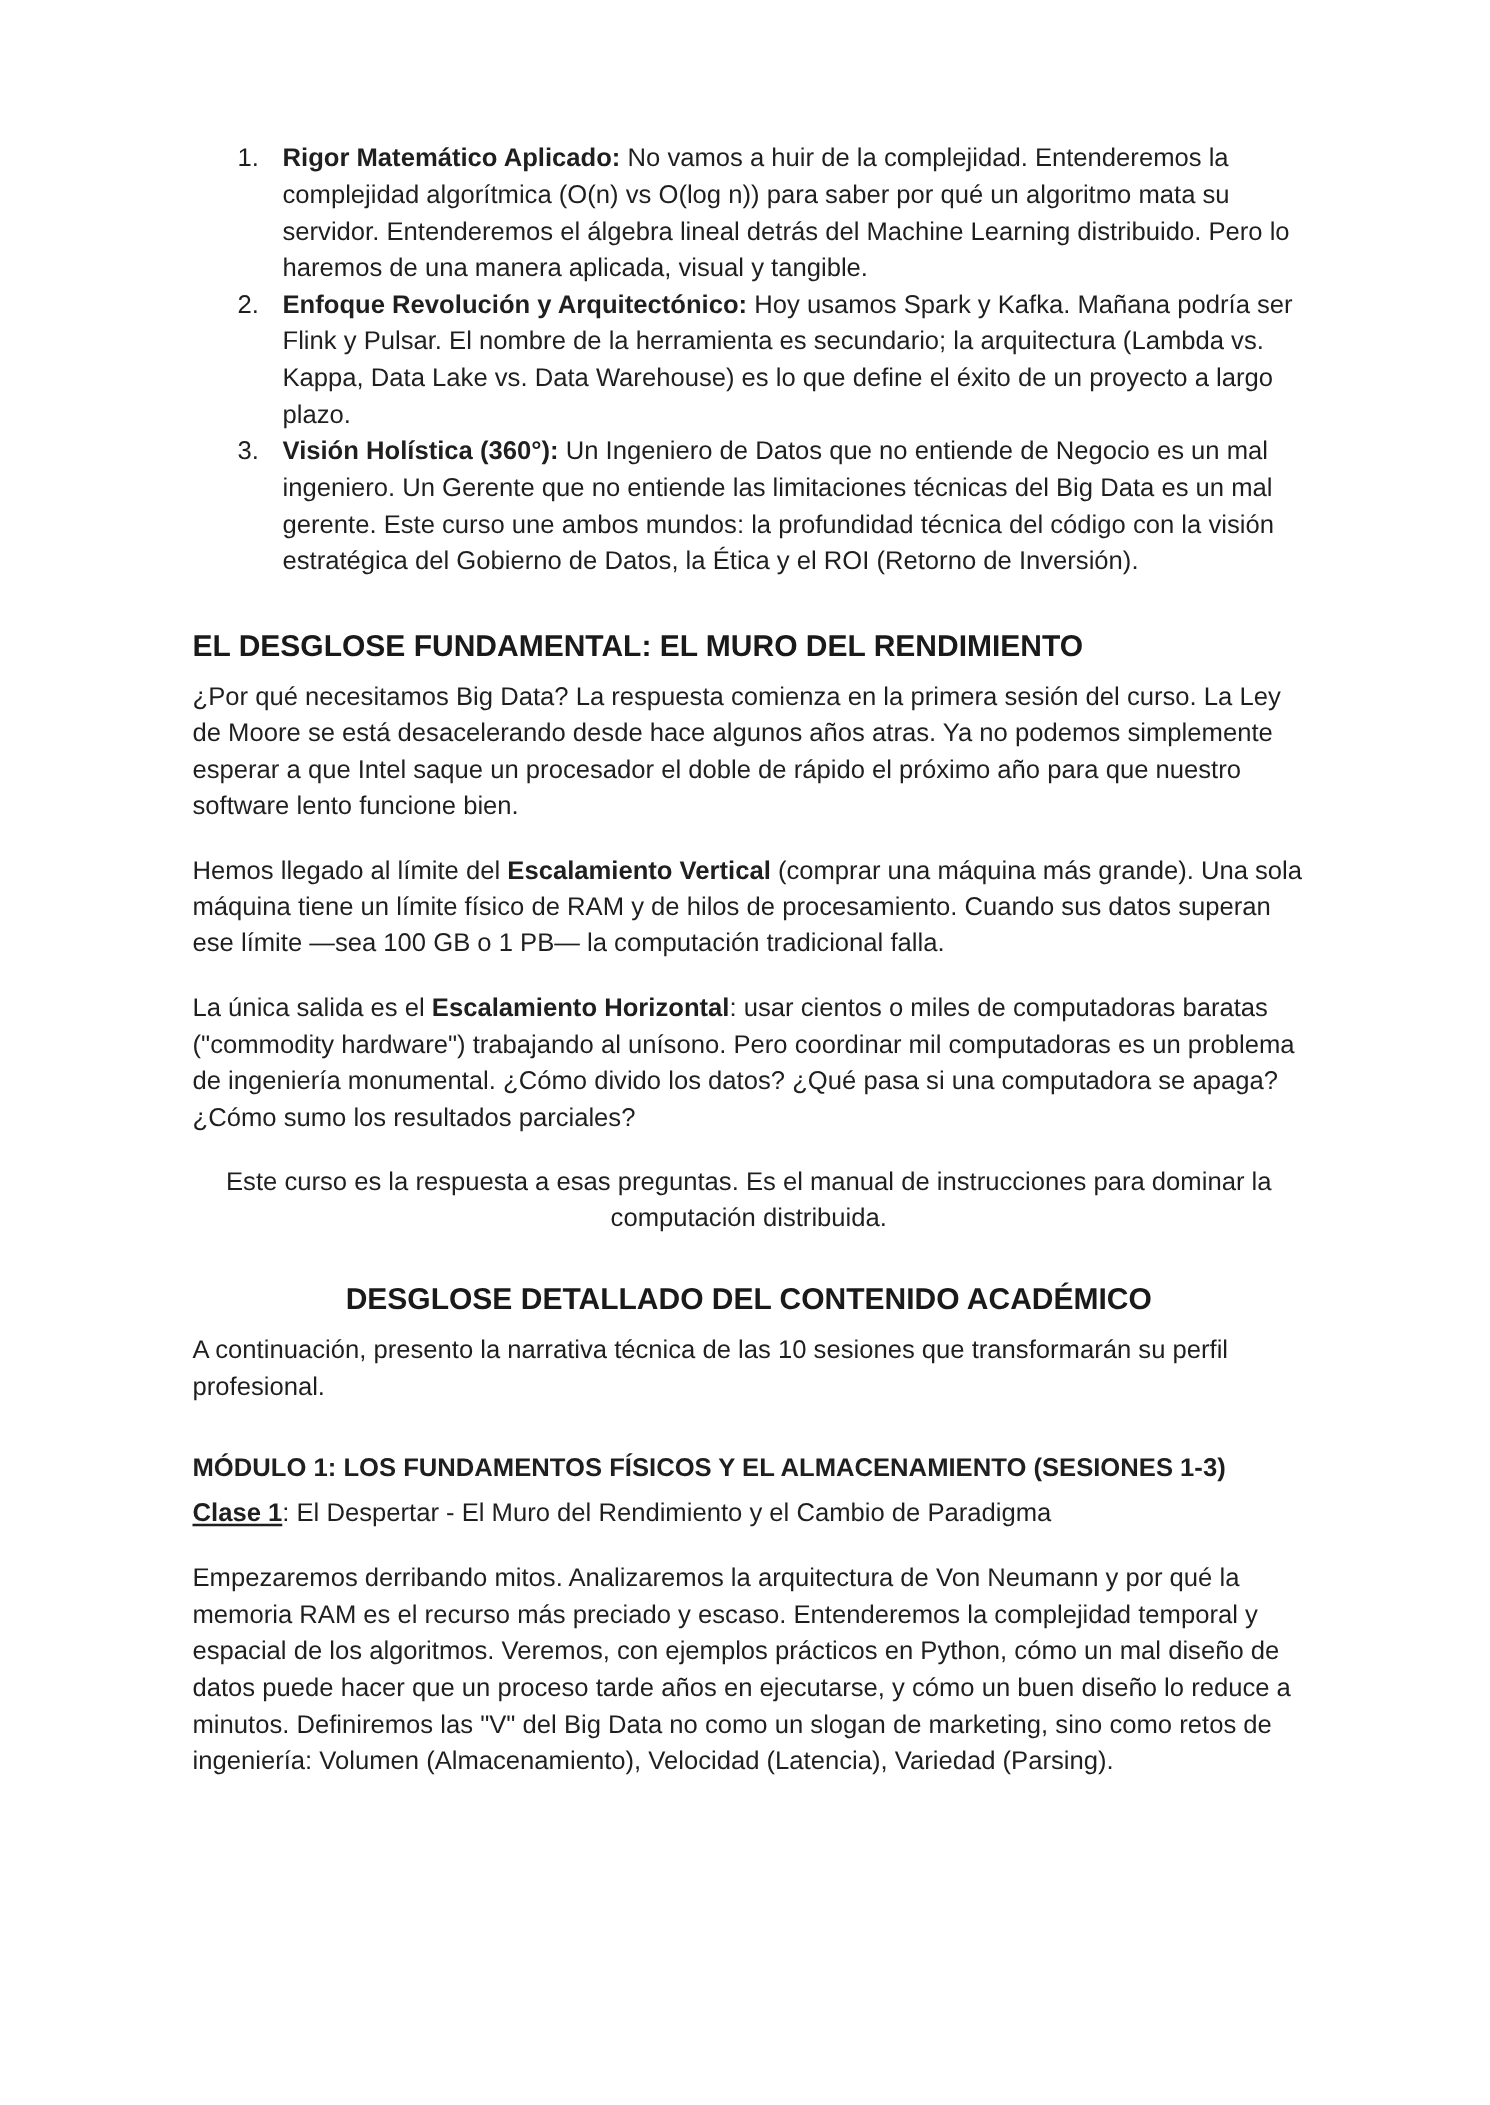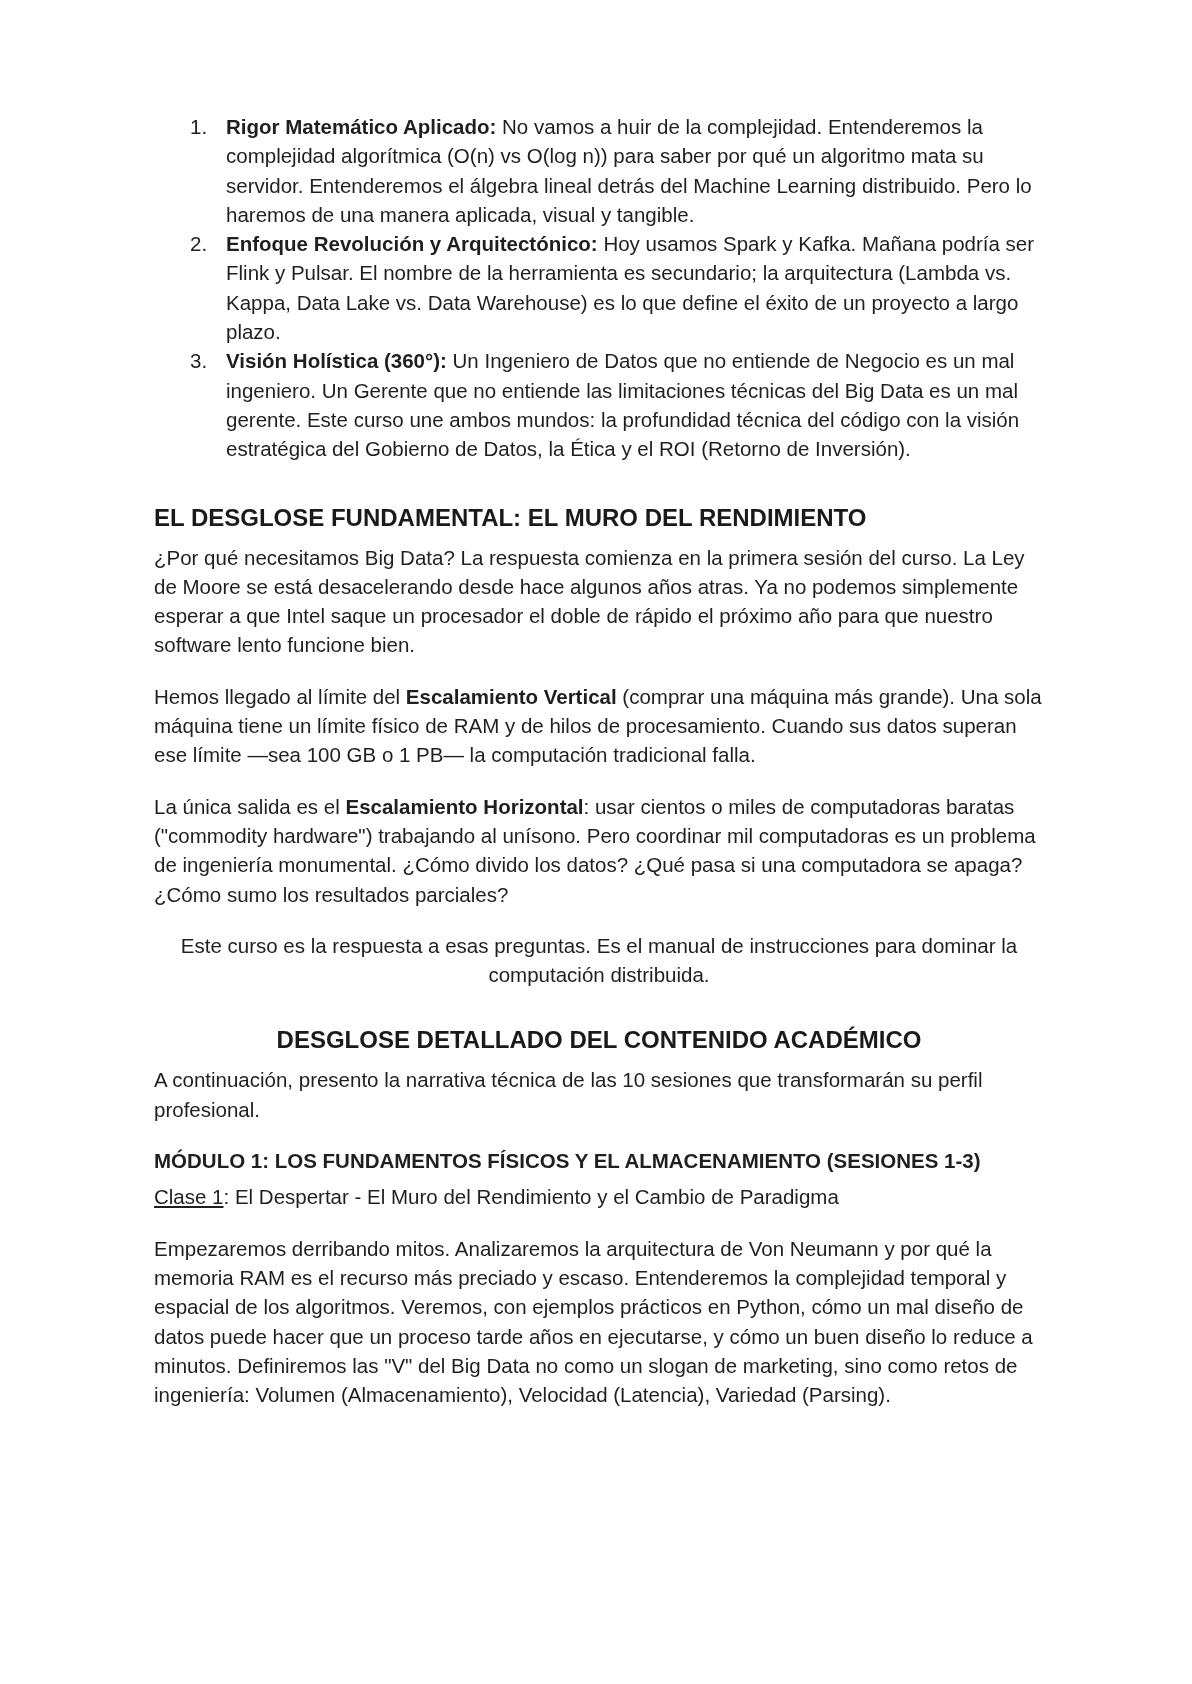--- a/index.html
+++ b/index.html
@@ -49,21 +49,21 @@
     margin: 0;
     line-height: 30px;
     color: #1a1a1a;
   }
   h3.module {
     font-size: 20.5px;
     font-weight: bold;
     margin: 0;
     line-height: 29.3px;
   }
-  .u { text-decoration: underline; }
+  .u { text-decoration: underline; font-weight: bold; }
   p { margin: 0; }
 </style>
 </head>
 <body>
 
 <div class="page">
 
   <ol class="principles">
     <li>
       <span class="num">1.</span>
@@ -86,20 +86,20 @@
   <p class="body-text" style="margin-top:22px;"><span>Hemos llegado al límite del </span><b>Escalamiento Vertical</b><span> (comprar una máquina más grande). Una sola máquina tiene un límite físico de RAM y de hilos de procesamiento. Cuando sus datos superan ese límite —sea 100 GB o 1 PB— la computación tradicional falla.</span></p>
 
   <p class="body-text" style="margin-top:22px;"><span>La única salida es el </span><b>Escalamiento Horizontal</b><span>: usar cientos o miles de computadoras baratas ("commodity hardware") trabajando al unísono. Pero coordinar mil computadoras es un problema de ingeniería monumental. ¿Cómo divido los datos? ¿Qué pasa si una computadora se apaga? ¿Cómo sumo los resultados parciales?</span></p>
 
   <p class="body-text" style="margin-top:22px;text-align:center;">Este curso es la respuesta a esas preguntas. Es el manual de instrucciones para dominar la computación distribuida.</p>
 
   <h2 class="section" style="margin-top:36px;text-align:center;">DESGLOSE DETALLADO DEL CONTENIDO ACADÉMICO</h2>
 
   <p class="body-text" style="margin-top:10px;">A continuación, presento la narrativa técnica de las 10 sesiones que transformarán su perfil profesional.</p>
 
-  <h3 class="module" style="margin-top:22px;">MÓDULO 1: LOS FUNDAMENTOS FÍSICOS Y EL ALMACENAMIENTO (SESIONES 1-3)</h3>
+  <h3 class="module" style="margin-top:36px;">MÓDULO 1: LOS FUNDAMENTOS FÍSICOS Y EL ALMACENAMIENTO (SESIONES 1-3)</h3>
 
   <p class="body-text" style="margin-top:7px;"><span class="u">Clase 1</span><span>: El Despertar - El Muro del Rendimiento y el Cambio de Paradigma</span></p>
 
   <p class="body-text" style="margin-top:22px;">Empezaremos derribando mitos. Analizaremos la arquitectura de Von Neumann y por qué la memoria RAM es el recurso más preciado y escaso. Entenderemos la complejidad temporal y espacial de los algoritmos. Veremos, con ejemplos prácticos en Python, cómo un mal diseño de datos puede hacer que un proceso tarde años en ejecutarse, y cómo un buen diseño lo reduce a minutos. Definiremos las "V" del Big Data no como un slogan de marketing, sino como retos de ingeniería: Volumen (Almacenamiento), Velocidad (Latencia), Variedad (Parsing).</p>
 
 
 </div>
 
 </body></html>

